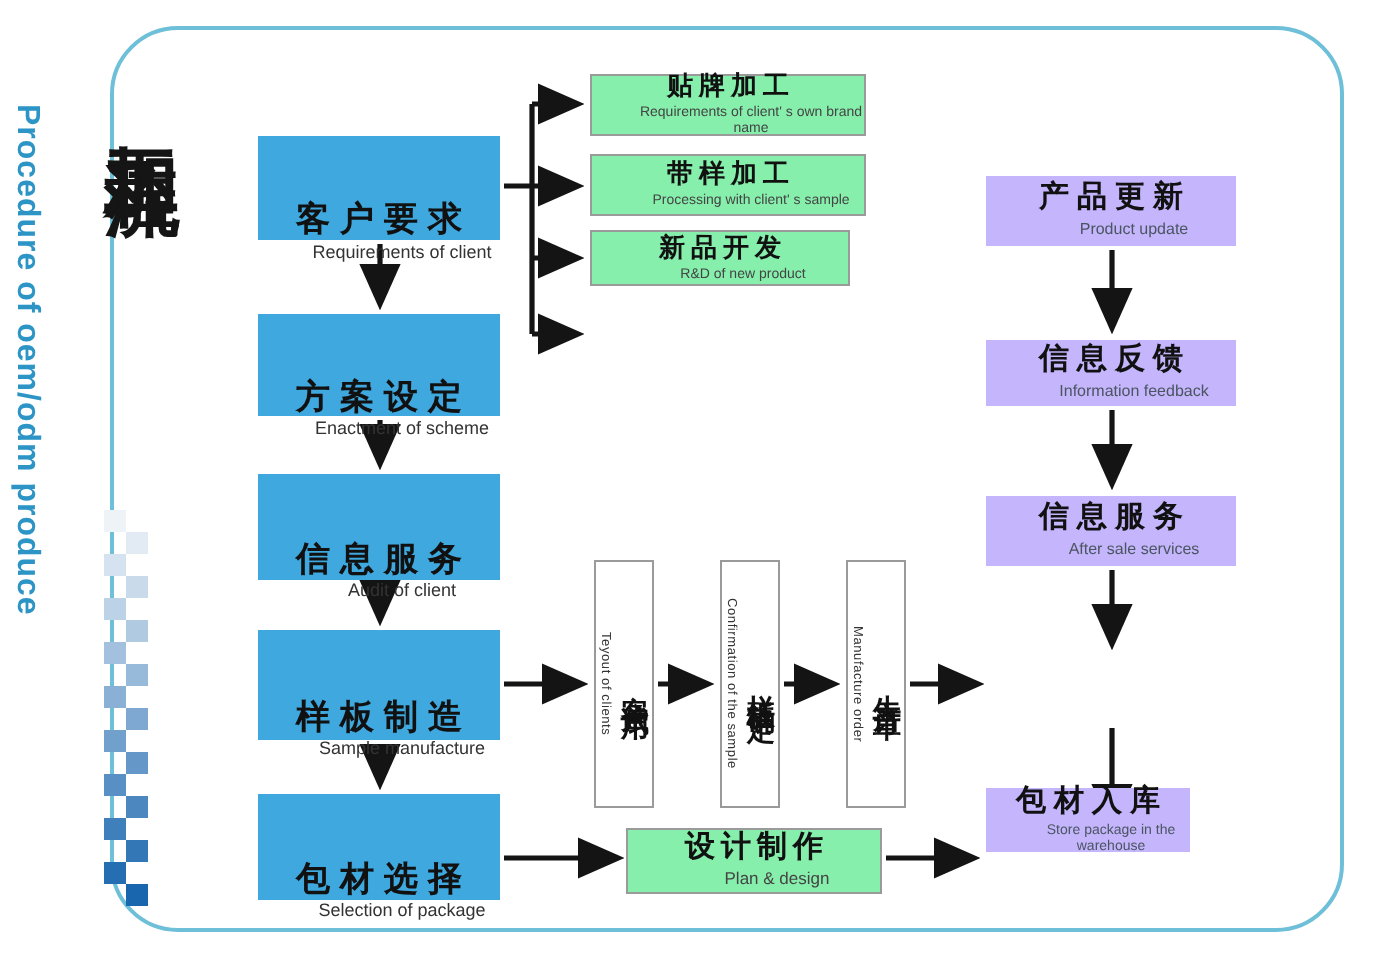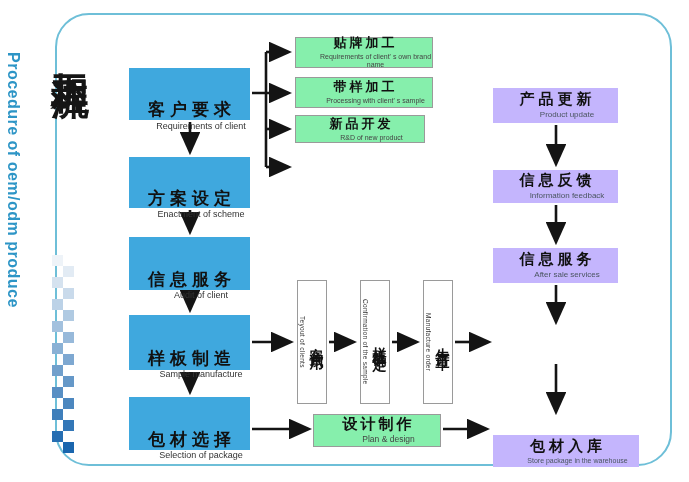--- a/index.html
+++ b/index.html
@@ -176,18 +176,18 @@
     <div class="en">Product update</div>
   </div>
   <div class="box lblue" style="left:493px;top:170px;width:125px;height:33px">
     <div class="cn">信息反馈</div>
     <div class="en">Information feedback</div>
   </div>
   <div class="box lblue" style="left:493px;top:248px;width:125px;height:35px">
     <div class="cn">信息服务</div>
     <div class="en">After sale services</div>
   </div>
-  <div class="box lblue" style="left:493px;top:435px;width:146px;height:32px">
+  <div class="box lblue" style="left:493px;top:394px;width:102px;height:32px">
     <div class="cn">包材入库</div>
     <div class="en" style="font-size:7px">Store package in the warehouse</div>
   </div>
 
 </div>
 
 </body></html>

